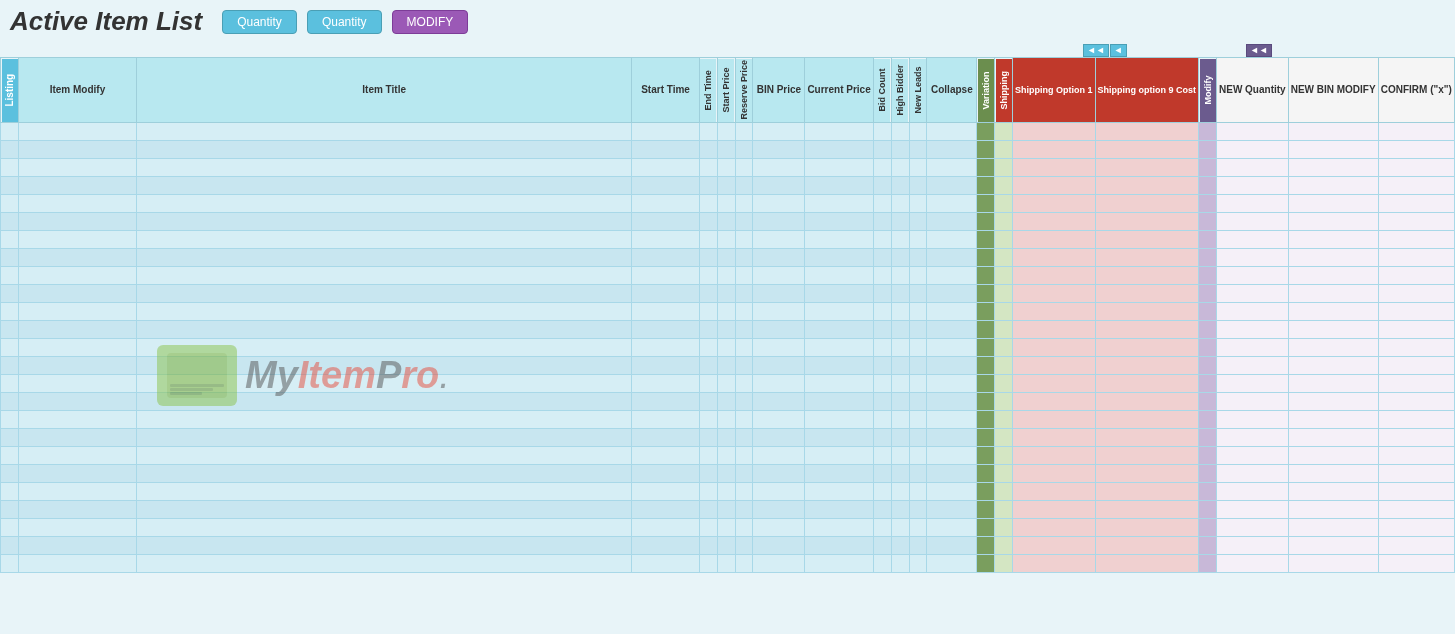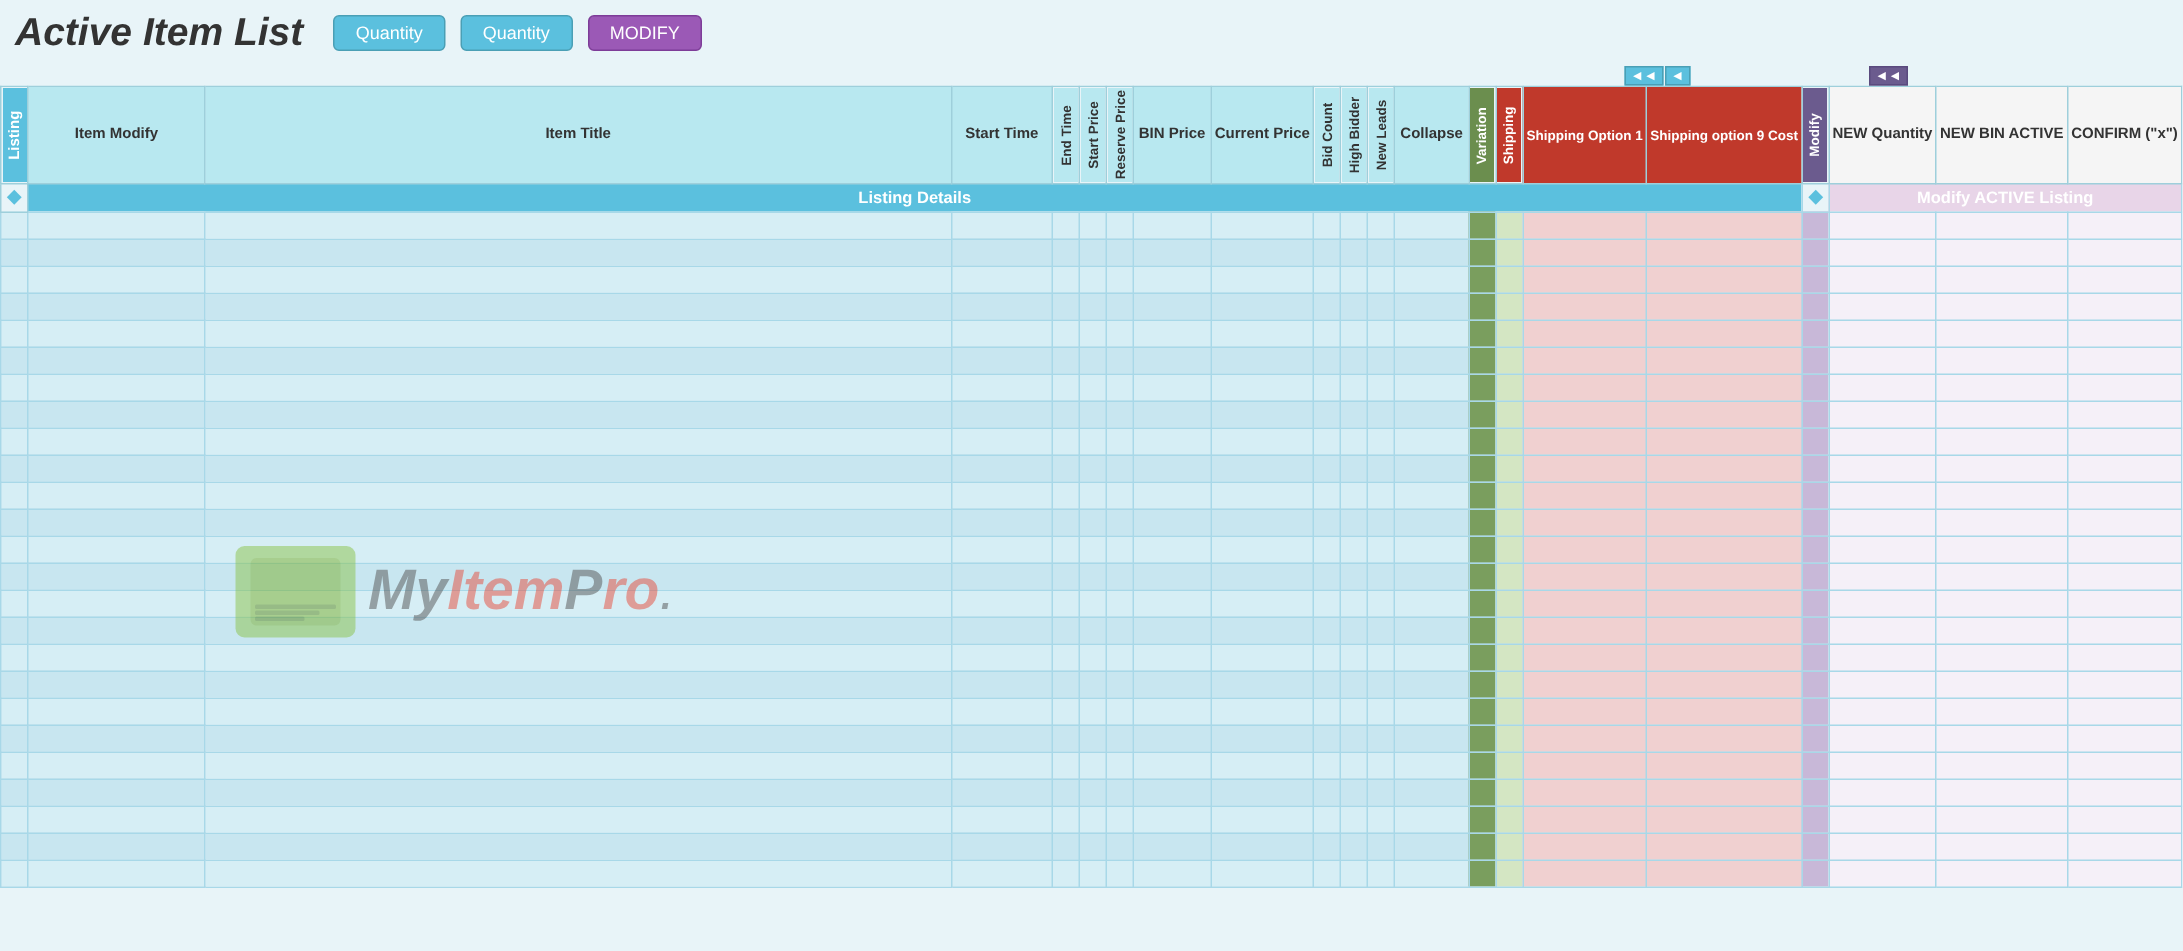--- a/index.html
+++ b/index.html
@@ -349,36 +349,26 @@
         <th class="col-bid-count"><span>Bid Count</span></th>
         <th class="col-high-bidder"><span>High Bidder</span></th>
         <th class="col-new-leads"><span>New Leads</span></th>
         <th class="col-quantity"><span>Collapse</span></th>
         <th class="col-variation"><span>Variation</span></th>
         <th class="col-shipping"><span>Shipping</span></th>
         <th class="col-shipping-opt1"><span>Shipping Option 1</span></th>
         <th class="col-shipping-opt1-cost"><span>Shipping option 9 Cost</span></th>
         <th class="col-modify"><span>Modify</span></th>
         <th class="col-new-quantity"><span>NEW Quantity</span></th>
-        <th class="col-new-bin-price"><span>NEW BIN ACTIVE</span></th>
+        <th class="col-new-bin-price"><span>NEW BIN MODIFY</span></th>
         <th class="col-confirm"><span>CONFIRM ("x")</span></th>
       </tr>
     </thead>
     <tbody id="table-body">
 
-      <tr class="listing-details-row">
-        <td style="background:#e8f4f8; border:1px solid #9ecfdb;">
-          <span class="small-diamond"></span>
-        </td>
-        <td colspan="16" class="listing-details-cell">Listing Details</td>
-        <td style="background:#e8f4f8; border:none; text-align:center;">
-          <span class="small-diamond"></span>
-        </td>
-        <td colspan="3" class="modify-active-cell">Modify ACTIVE Listing</td>
-      </tr>
     <tr>
           <td style="width: 18px; background: rgb(214, 238, 245); height: 18px;"></td>
           <td style="width: 120px; background: rgb(214, 238, 245); height: 18px;"></td>
           <td style="width: 510px; background: rgb(214, 238, 245); height: 18px; position: relative;"></td>
           <td style="width: 68px; background: rgb(214, 238, 245); height: 18px;"></td>
           <td style="width: 18px; background: rgb(214, 238, 245); height: 18px;"></td>
           <td style="width: 18px; background: rgb(214, 238, 245); height: 18px;"></td>
           <td style="width: 18px; background: rgb(214, 238, 245); height: 18px;"></td>
           <td style="width: 52px; background: rgb(214, 238, 245); height: 18px;"></td>
           <td style="width: 52px; background: rgb(214, 238, 245); height: 18px;"></td>

